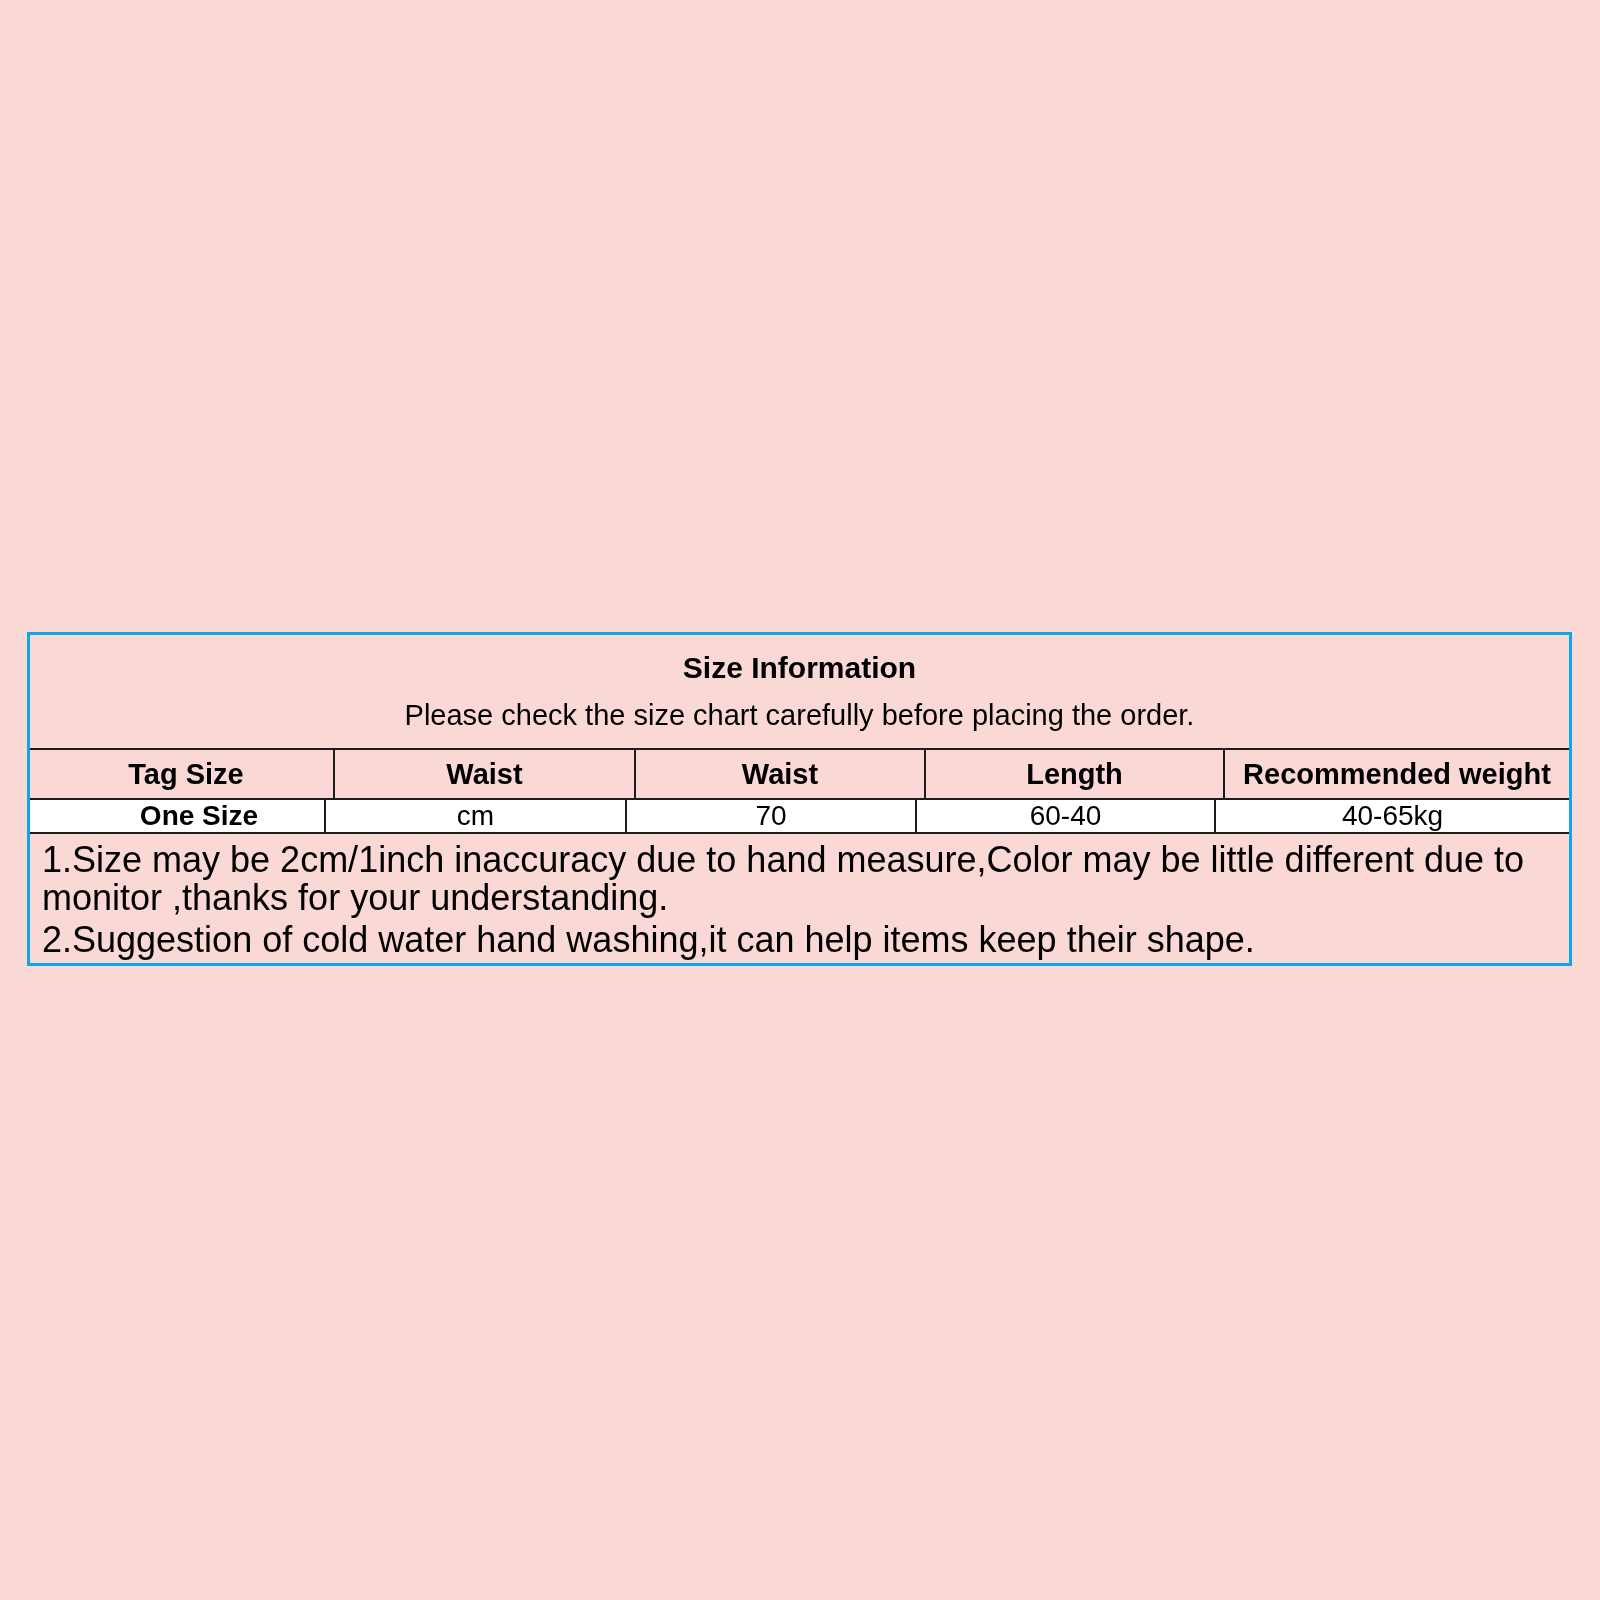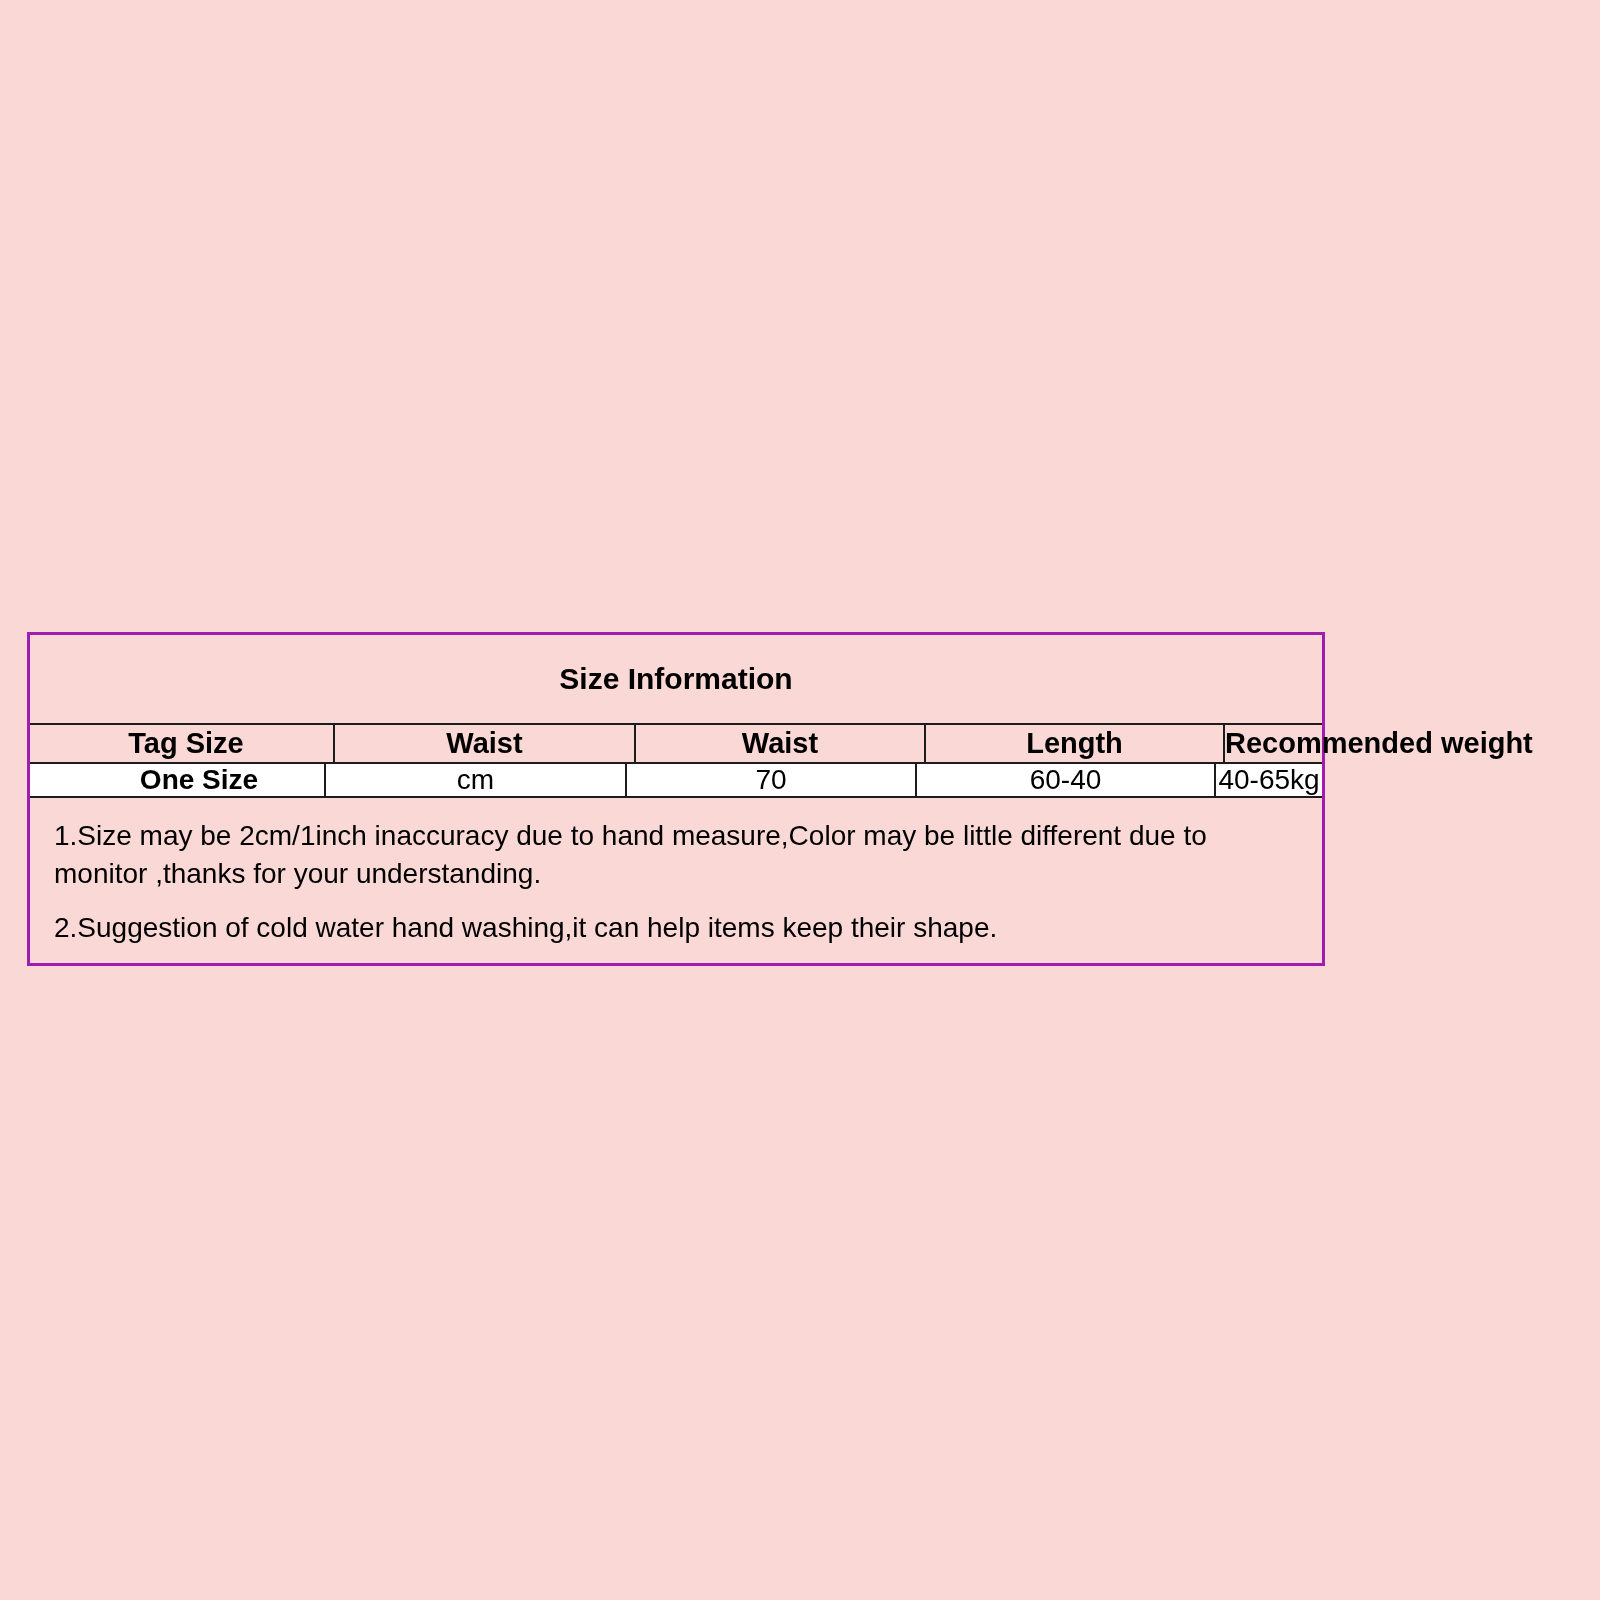--- a/index.html
+++ b/index.html
@@ -12,24 +12,24 @@
     position: relative;
     background: #fad8d6;
     font-family: "Liberation Sans", sans-serif;
     color: #000000;
     overflow: hidden;
   }
   .size-table {
     position: absolute;
     left: 27px;
     top: 632px;
-    width: 1298px;
+    width: 1545px;
     height: 334px;
     box-sizing: border-box;
-    border: 3px solid #a21caf;
+    border: 3px solid #0ea5e9;
     background: #fad8d6;
     display: flex;
     flex-direction: column;
   }
   .title-block {
     box-sizing: border-box;
     height: 123px;
     border-bottom: 2px solid #1c1c1c;
     display: flex;
     flex-direction: column;
@@ -85,32 +85,33 @@
   .data-row .cell.tag-size {
     font-weight: bold;
     padding-left: 44px;
   }
   .notes-block {
     flex: 1;
     box-sizing: border-box;
     padding: 3px 8px 0 8px;
   }
   .note-line {
-    font-size: 28px;
+    font-size: 36px;
     line-height: 38px;
-    margin: 16px;
+    margin: 4px;
   }
 </style>
 </head>
 <body>
 
 <div class="size-table">
 
   <div class="title-block">
     <div class="title-line">Size Information</div>
+    <div class="subtitle-line">Please check the size chart carefully before placing the order.</div>
   </div>
 
   <div class="grid-row header-row">
     <div class="cell">Tag Size</div>
     <div class="cell">Waist</div>
     <div class="cell">Waist</div>
     <div class="cell">Length</div>
     <div class="cell">Recommended weight</div>
   </div>
 

